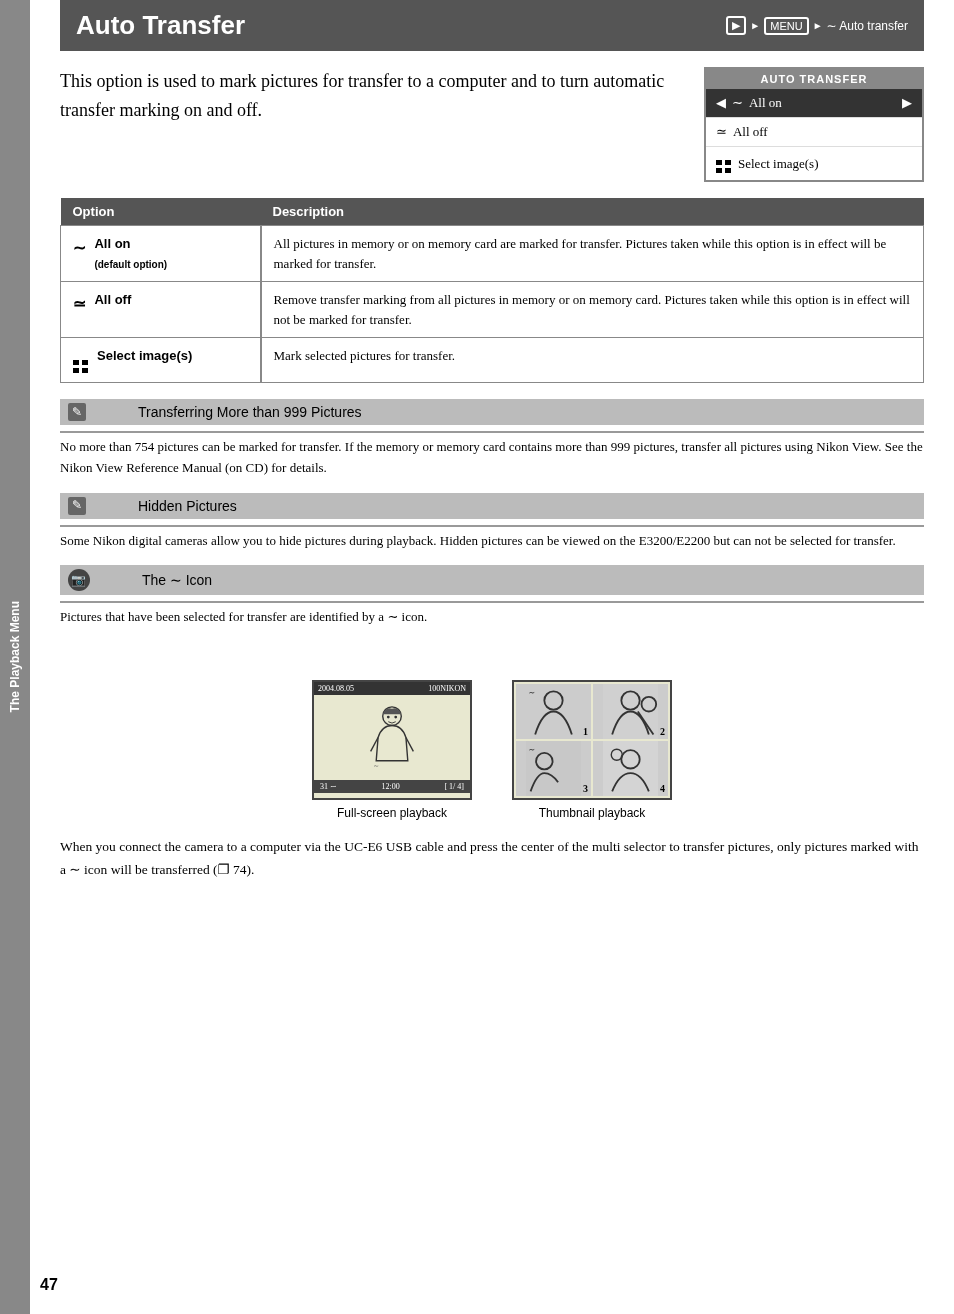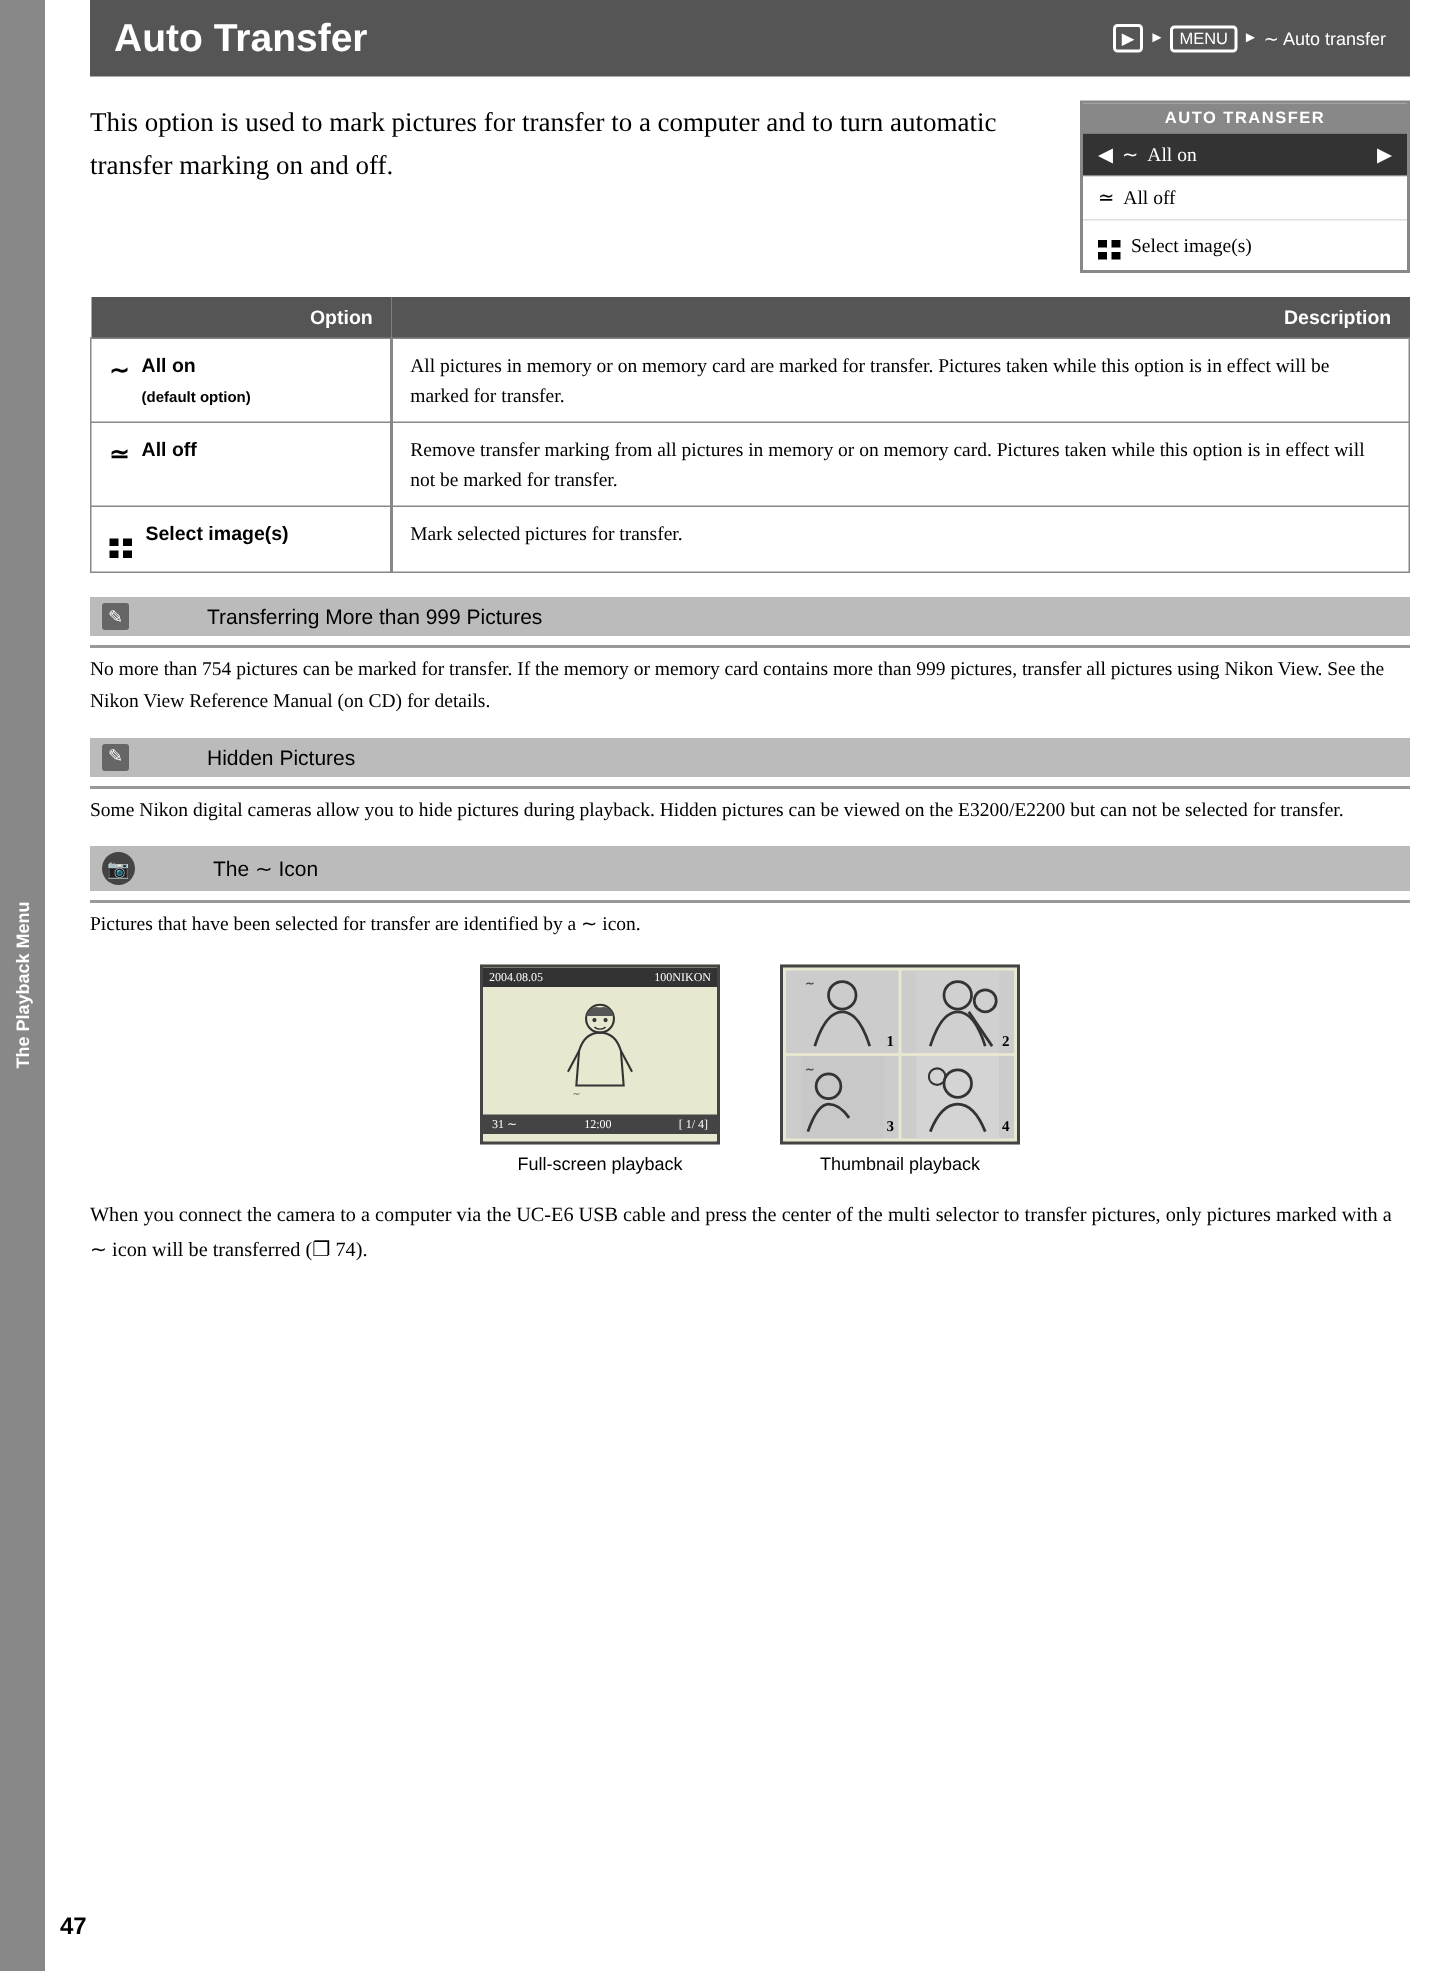--- a/index.html
+++ b/index.html
@@ -31,21 +31,21 @@
       color: #fff;
       font-size: 12px;
       font-weight: bold;
       white-space: nowrap;
       font-family: Arial, sans-serif;
     }
 
     
     .main {
       margin-left: 30px;
-      padding: 0 14px 30px 30px;
+      padding: 0 30px 30px 30px;
     }
 
     
     .header-bar {
       background: #555;
       color: #fff;
       font-size: 26px;
       font-weight: bold;
       font-family: Arial, sans-serif;
       padding: 10px 16px;
@@ -136,21 +136,21 @@
       width: 100%;
       border-collapse: collapse;
       margin-bottom: 16px;
     }
     .option-table th {
       background: #555;
       color: #fff;
       font-family: Arial, sans-serif;
       font-size: 13px;
       padding: 6px 12px;
-      text-align: right;
+      text-align: left;
     }
     .option-table td {
       border: 1px solid #888;
       padding: 8px 12px;
       vertical-align: top;
       font-size: 13px;
       line-height: 1.5;
     }
     .option-table tr td:first-child {
       white-space: nowrap;
@@ -221,20 +221,21 @@
       display: flex;
       gap: 40px;
       margin: 16px 0;
       justify-content: center;
     }
     .image-container {
       display: flex;
       flex-direction: column;
       align-items: center;
       gap: 6px;
+      margin-top: 36px;
     }
     .image-caption {
       font-size: 12px;
       font-family: Arial, sans-serif;
     }
 
     
     .camera-screen {
       width: 160px;
       height: 120px;

